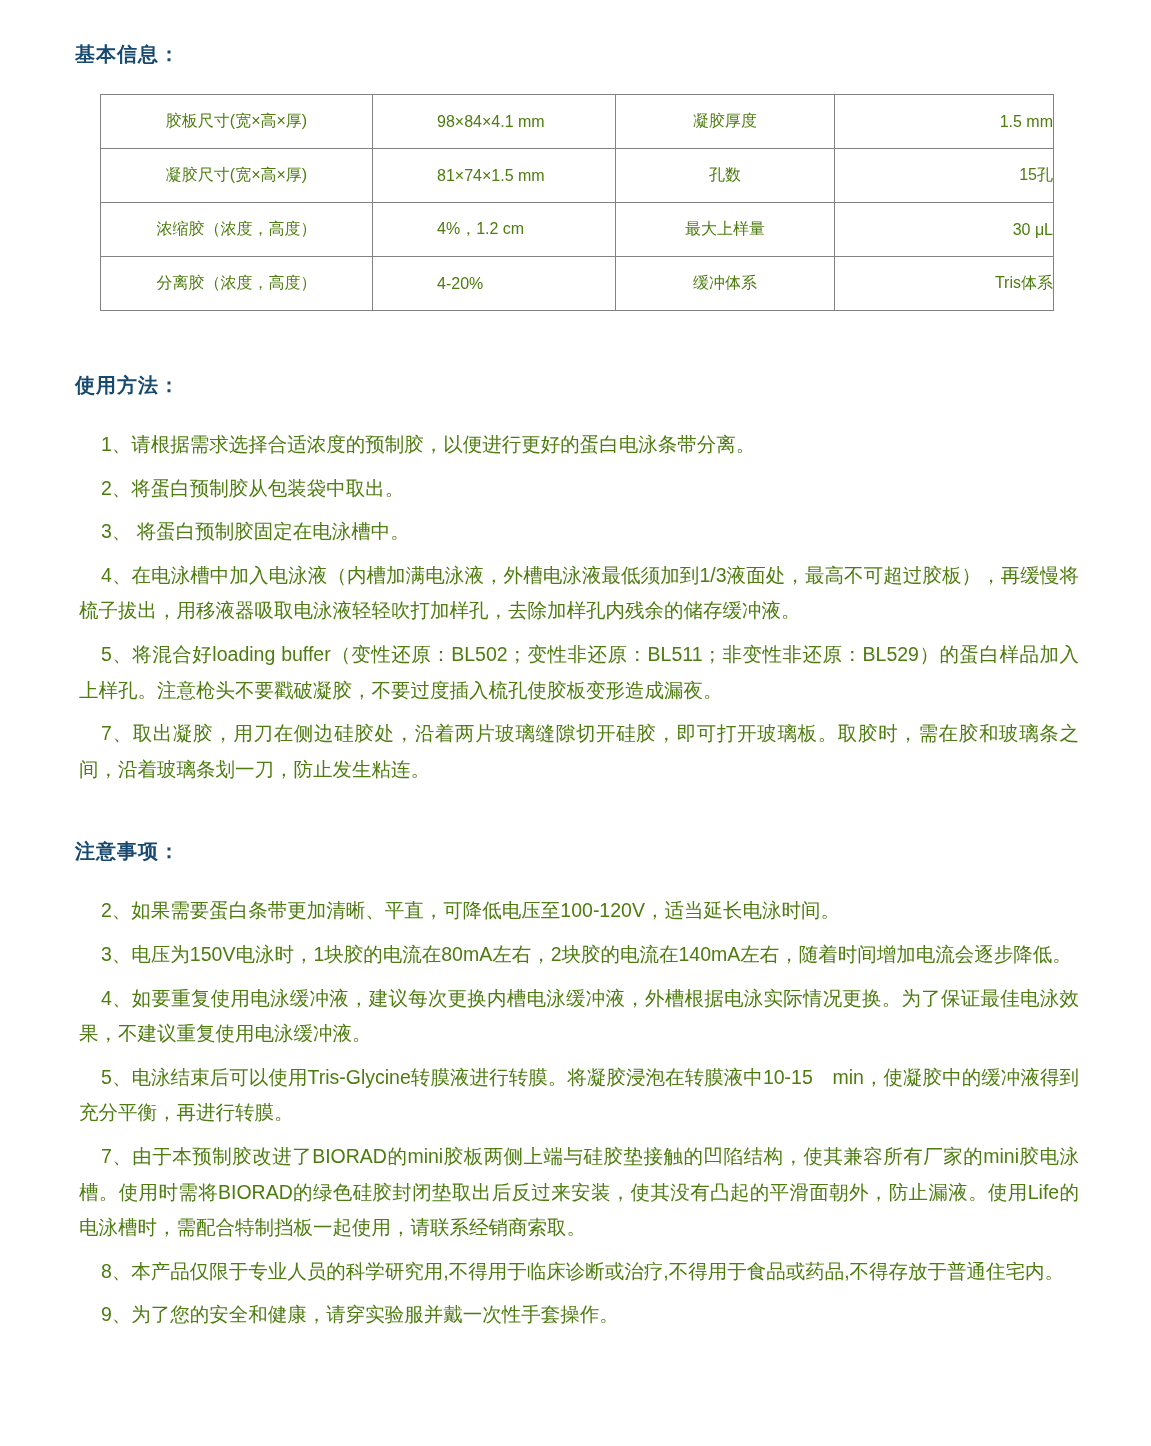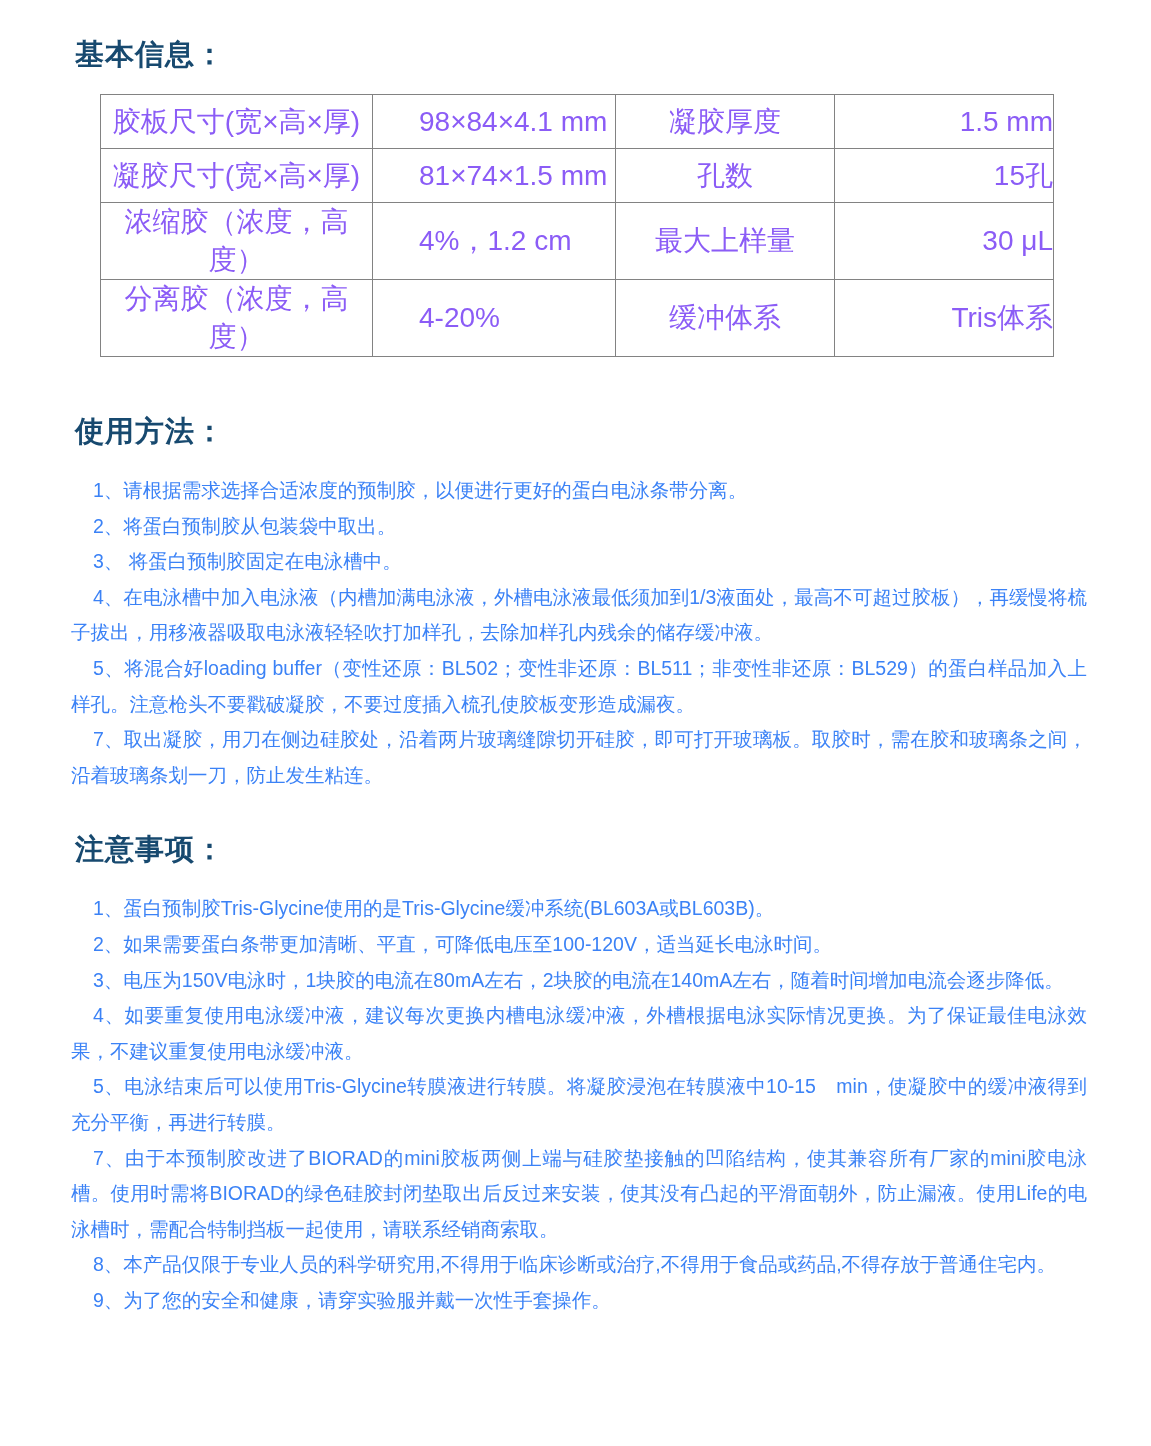--- a/index.html
+++ b/index.html
@@ -14,59 +14,59 @@
     color: #3d3d3d;
     overflow: hidden;
   }
   .page {
     box-sizing: border-box;
     width: 1151px;
     padding: 36px 64px 0 71px;
   }
   .sec-heading {
     margin: 0 0 0 4px;
-    font-size: 29px;
+    font-size: 20px;
     line-height: 36px;
     font-weight: bold;
     color: #17496f;
     letter-spacing: 1px;
     font-family: Liberation Serif, serif;
   }
   .spec-table {
     border-collapse: collapse;
     margin: 22px 0 0 29px;
     width: 953px;
     table-layout: fixed;
-    font-size: 28px;
-    color: #8b5cf6;
+    font-size: 16px;
+    color: #4d7c0f;
   }
   .spec-table td {
     border: 1px solid #828282;
     height: 53px;
     padding: 0;
   }
   .spec-table col.c1 { width: 272px; }
   .spec-table col.c2 { width: 243px; }
   .spec-table col.c3 { width: 219px; }
   .spec-table col.c4 { width: 219px; }
   .spec-table td.label1 { text-align: center; }
-  .spec-table td.value1 { text-align: left; padding-left: 46px; }
+  .spec-table td.value1 { text-align: left; padding-left: 64px; }
   .spec-table td.label2 { text-align: center; }
   .spec-table td.value2 { text-align: right; padding-left: 64px; }
   .gap-after-table { height: 56px; }
   .list {
     margin-top: 24px;
   }
   .list p {
-    margin: 0;
+    margin: 8px;
     font-size: 19.5px;
     line-height: 35.6px;
     text-indent: 22px;
     text-align: justify;
-    color: #3b82f6;
+    color: #4d7c0f;
   }
   .gap-between-sections { height: 38px; }
 </style>
 </head>
 <body>
 
 <div class="page">
 
   <h2 class="sec-heading">基本信息：</h2>
 
@@ -116,21 +116,20 @@
     <p>4、在电泳槽中加入电泳液（内槽加满电泳液，外槽电泳液最低须加到1/3液面处，最高不可超过胶板），再缓慢将梳子拔出，用移液器吸取电泳液轻轻吹打加样孔，去除加样孔内残余的储存缓冲液。</p>
     <p>5、将混合好loading buffer（变性还原：BL502；变性非还原：BL511；非变性非还原：BL529）的蛋白样品加入上样孔。注意枪头不要戳破凝胶，不要过度插入梳孔使胶板变形造成漏夜。</p>
     <p>7、取出凝胶，用刀在侧边硅胶处，沿着两片玻璃缝隙切开硅胶，即可打开玻璃板。取胶时，需在胶和玻璃条之间，沿着玻璃条划一刀，防止发生粘连。</p>
   </div>
 
   <div class="gap-between-sections"></div>
 
   <h2 class="sec-heading">注意事项：</h2>
 
   <div class="list">
-    <p>1、蛋白预制胶Tris-Glycine使用的是Tris-Glycine缓冲系统(BL603A或BL603B)。</p>
     <p>2、如果需要蛋白条带更加清晰、平直，可降低电压至100-120V，适当延长电泳时间。</p>
     <p>3、电压为150V电泳时，1块胶的电流在80mA左右，2块胶的电流在140mA左右，随着时间增加电流会逐步降低。</p>
     <p>4、如要重复使用电泳缓冲液，建议每次更换内槽电泳缓冲液，外槽根据电泳实际情况更换。为了保证最佳电泳效果，不建议重复使用电泳缓冲液。</p>
     <p>5、电泳结束后可以使用Tris-Glycine转膜液进行转膜。将凝胶浸泡在转膜液中10-15　min，使凝胶中的缓冲液得到充分平衡，再进行转膜。</p>
     <p>7、由于本预制胶改进了BIORAD的mini胶板两侧上端与硅胶垫接触的凹陷结构，使其兼容所有厂家的mini胶电泳槽。使用时需将BIORAD的绿色硅胶封闭垫取出后反过来安装，使其没有凸起的平滑面朝外，防止漏液。使用Life的电泳槽时，需配合特制挡板一起使用，请联系经销商索取。</p>
     <p>8、本产品仅限于专业人员的科学研究用,不得用于临床诊断或治疗,不得用于食品或药品,不得存放于普通住宅内。</p>
     <p>9、为了您的安全和健康，请穿实验服并戴一次性手套操作。</p>
   </div>
 
 </div>

